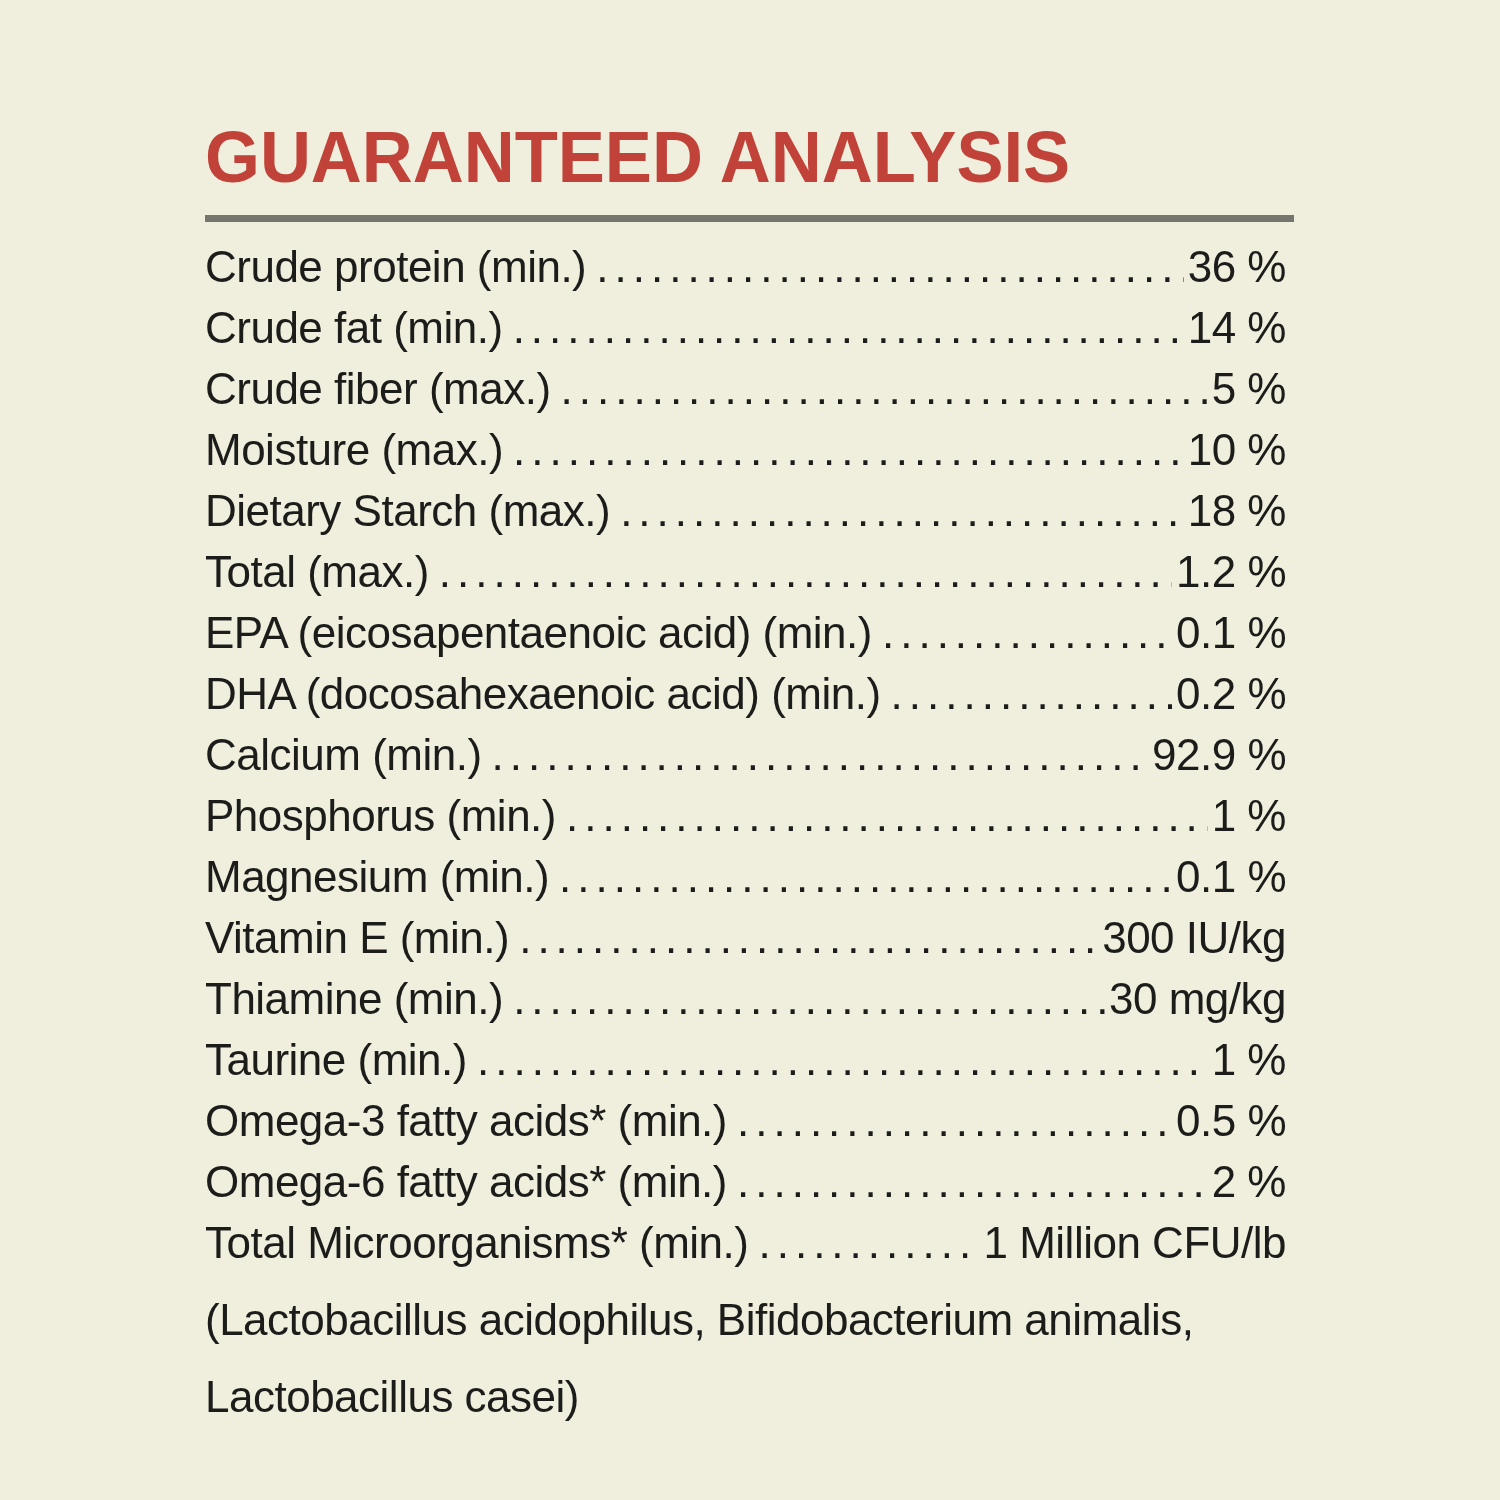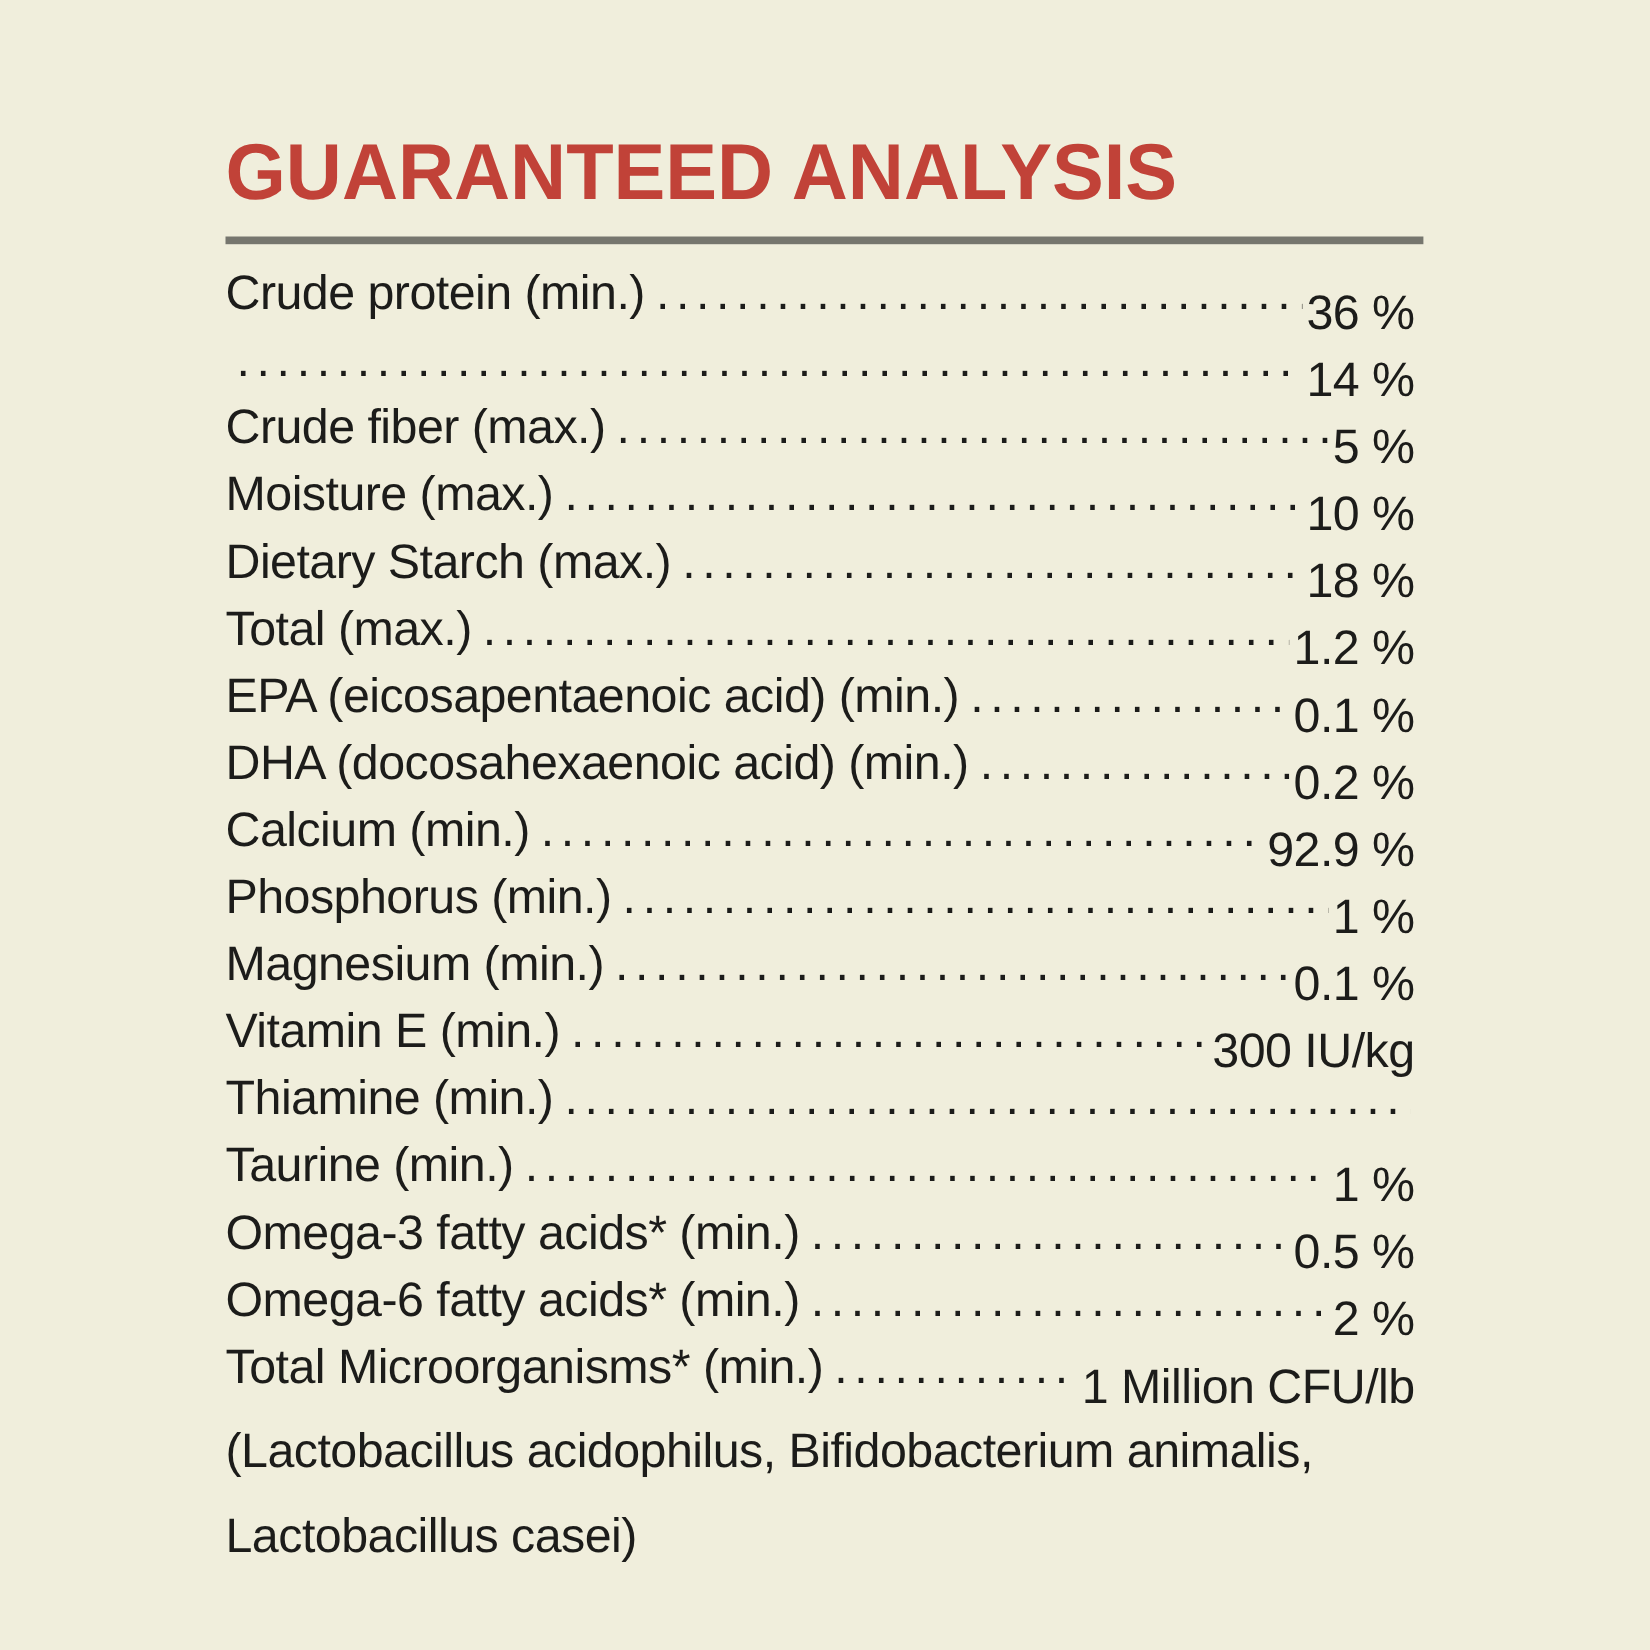--- a/index.html
+++ b/index.html
@@ -49,21 +49,21 @@
     position: absolute;
     left: 0;
     top: 236px;
     width: 1089px;
     color: #1C1C1A;
     font-size: 44px;
     letter-spacing: -0.5px;
   }
   .row {
     display: flex;
-    align-items: center;
+    align-items: flex-end;
     height: 61px;
     line-height: 61px;
     padding-right: 8px;
   }
   .row .label {
     white-space: nowrap;
     flex: 0 0 auto;
   }
   .row .leader {
     flex: 1 1 auto;
@@ -106,20 +106,21 @@
     <h1 class="title">GUARANTEED ANALYSIS</h1>
     <div class="rule"></div>
     <div class="rows" id="rows">
   <div class="row">
     <span class="label">Crude protein (min.)</span>
     <span class="leader"></span>
     <span class="value">36 %</span>
   </div>
 
   <div class="row">
+    <span class="label">Crude fat (min.)</span>
     <span class="leader"></span>
     <span class="value">14 %</span>
   </div>
 
   <div class="row">
     <span class="label">Crude fiber (max.)</span>
     <span class="leader"></span>
     <span class="value">5 %</span>
   </div>
 
@@ -173,20 +174,21 @@
 
   <div class="row">
     <span class="label">Vitamin E (min.)</span>
     <span class="leader"></span>
     <span class="value">300 IU/kg</span>
   </div>
 
   <div class="row">
     <span class="label">Thiamine (min.)</span>
     <span class="leader"></span>
+    <span class="value">30 mg/kg</span>
   </div>
 
   <div class="row">
     <span class="label">Taurine (min.)</span>
     <span class="leader"></span>
     <span class="value">1 %</span>
   </div>
 
   <div class="row">
     <span class="label">Omega-3 fatty acids* (min.)</span>

